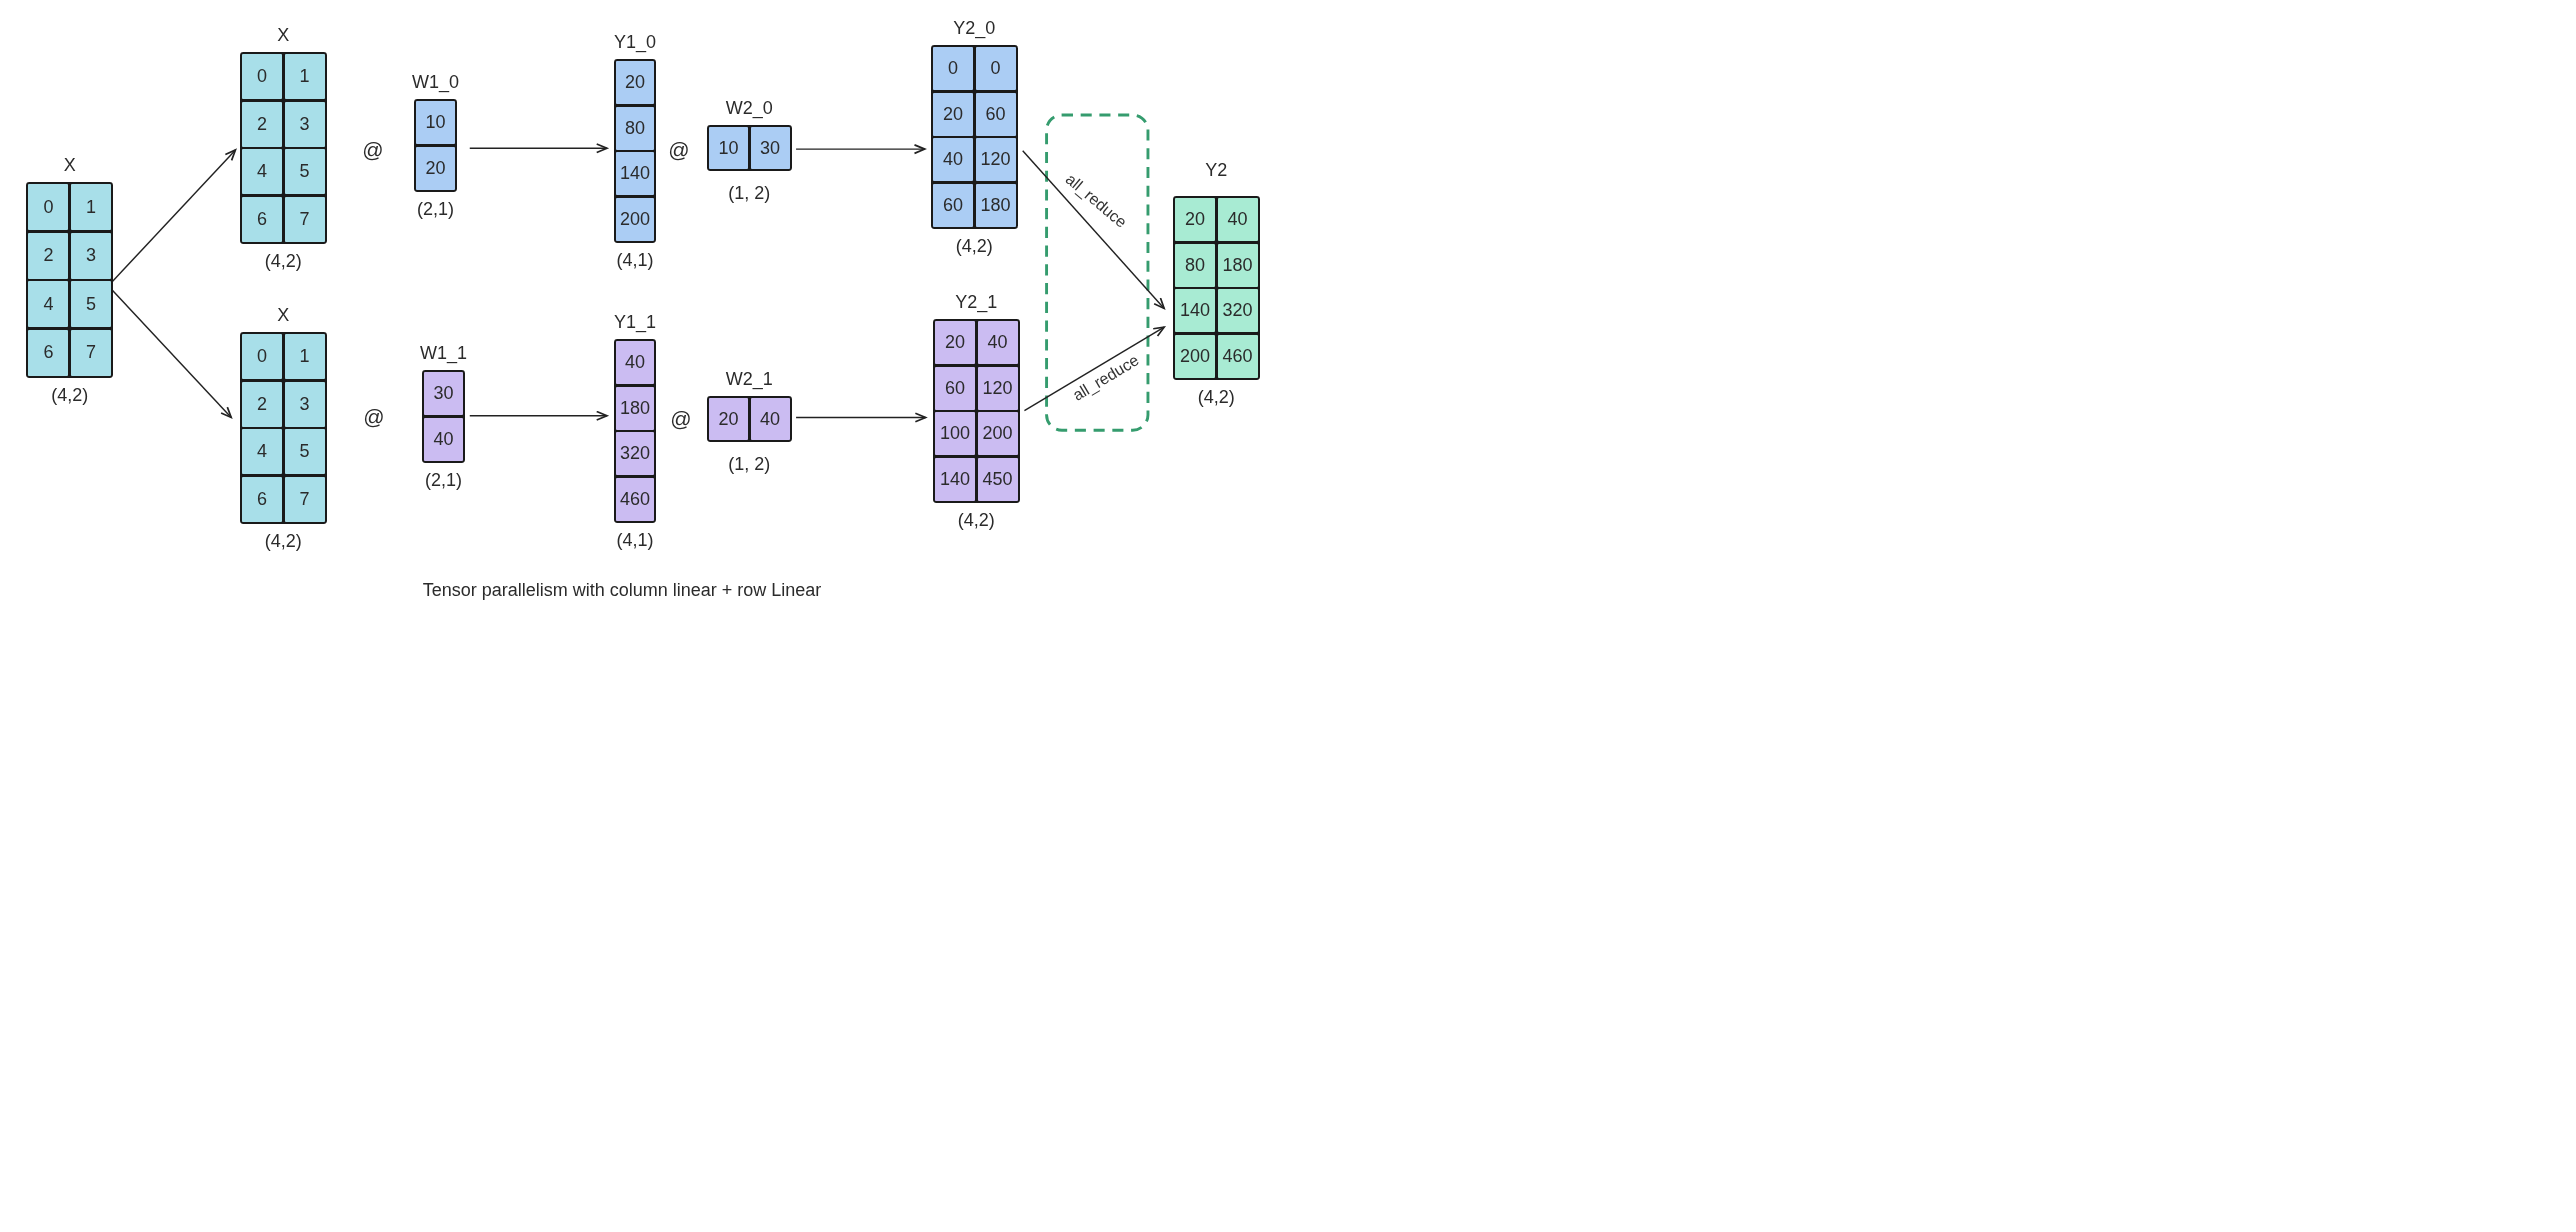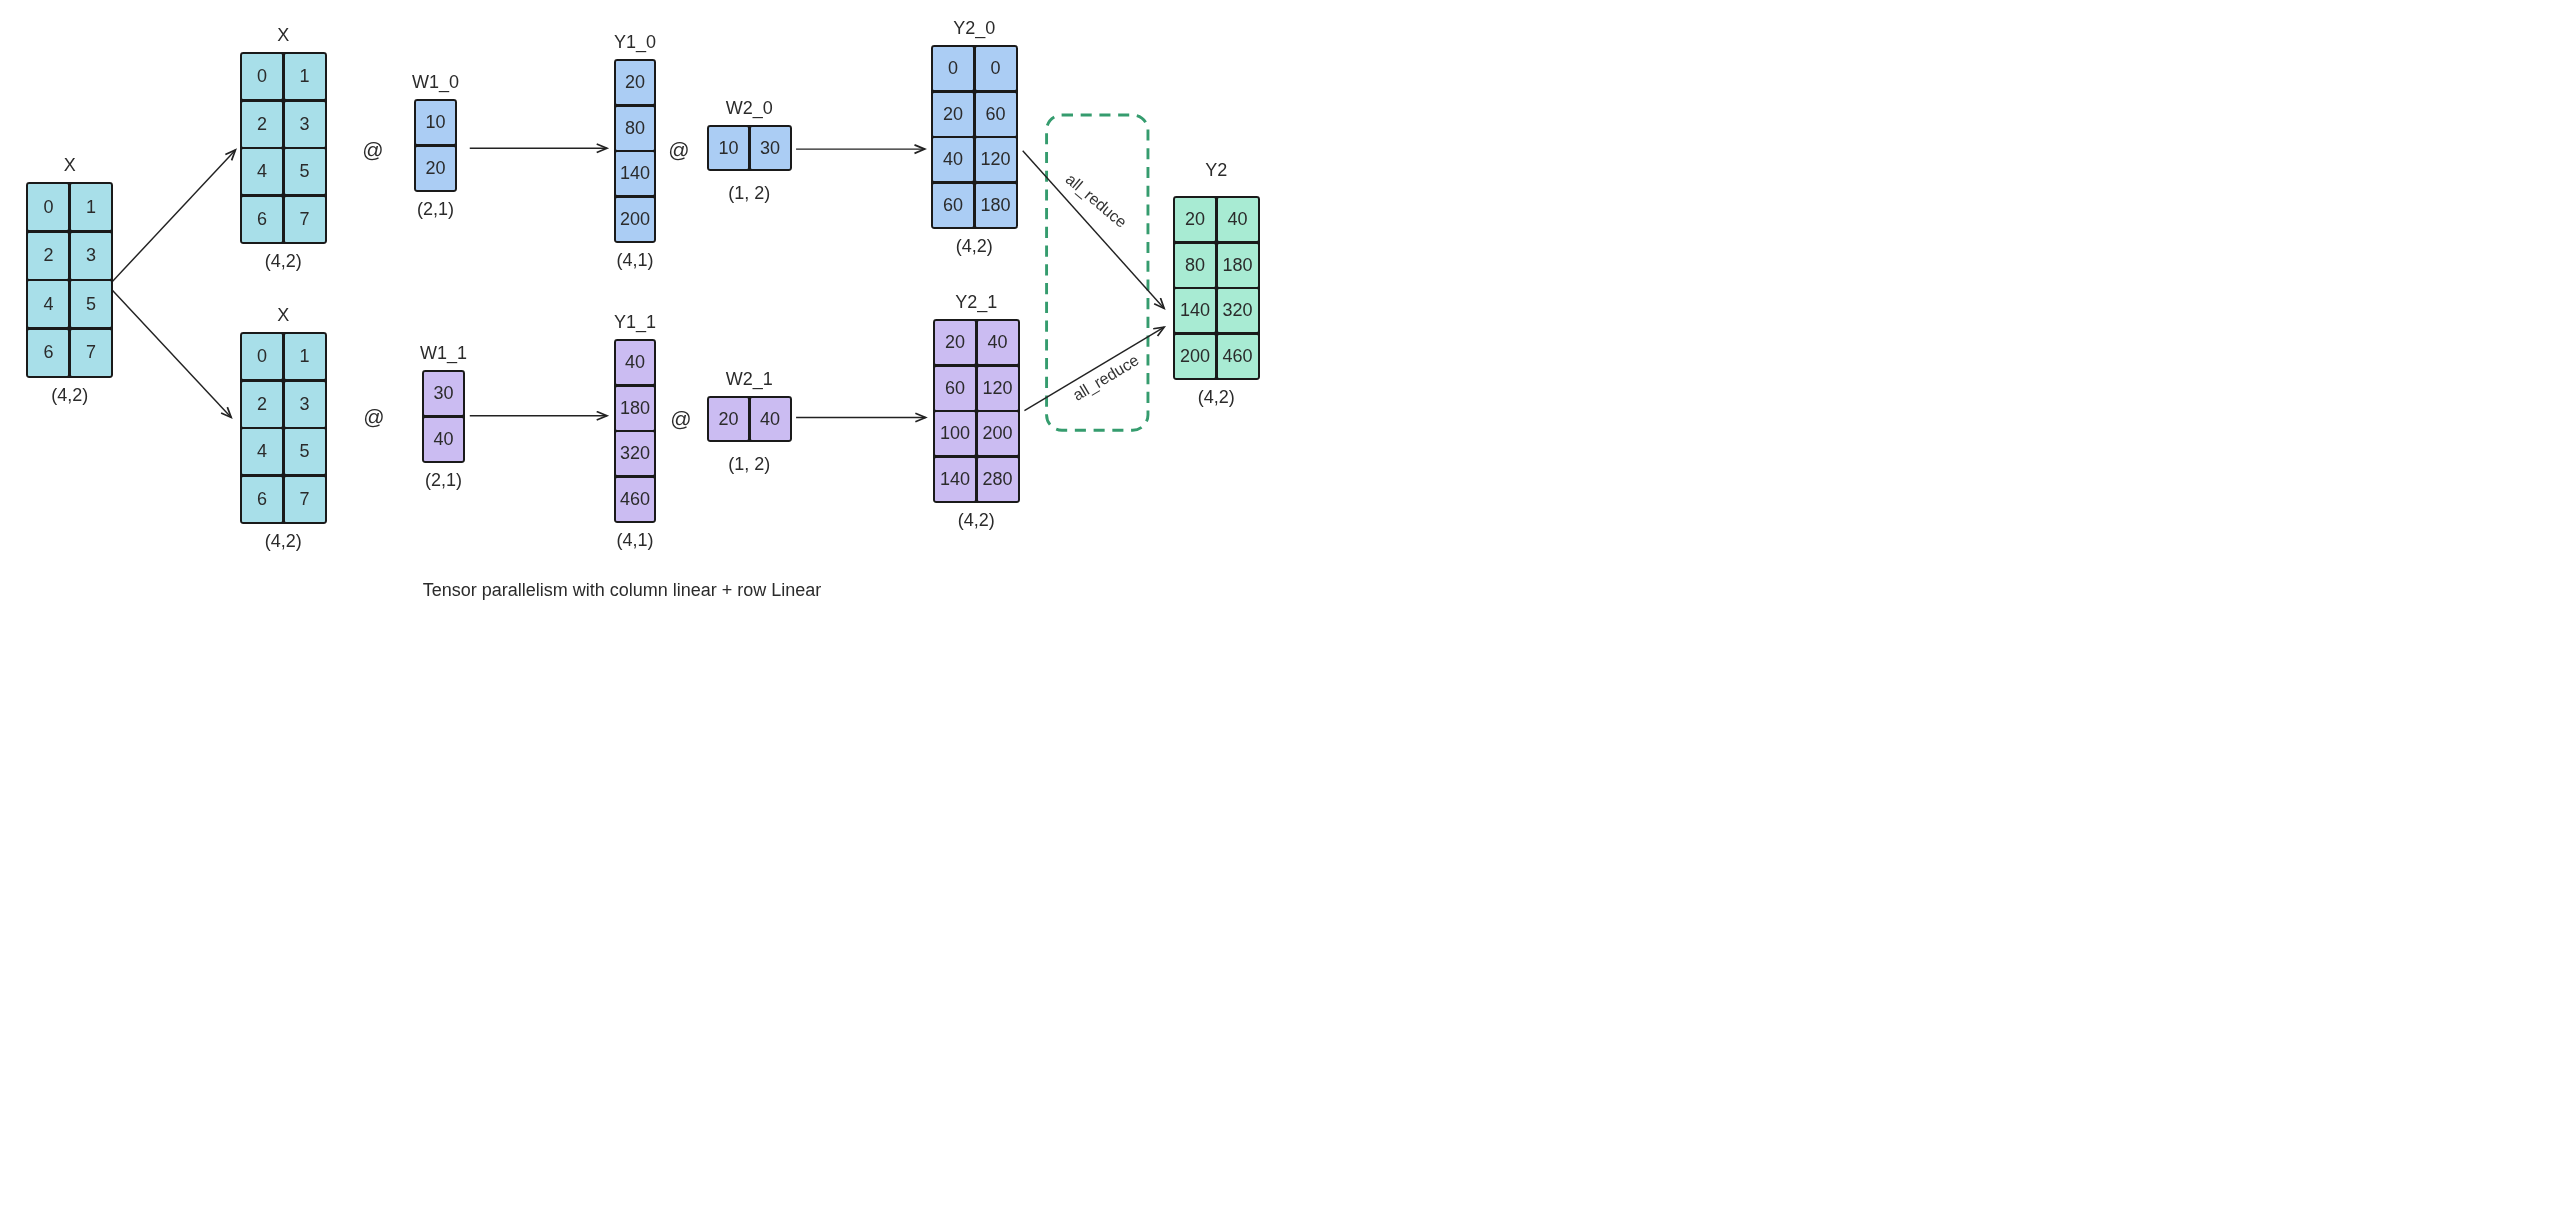--- a/index.html
+++ b/index.html
@@ -160,21 +160,21 @@
     <div class="matrix" style="left: 933px; top: 319px; border-radius: 14px;">
       <div class="m-title">Y2_1</div>
       <div class="m-grid" style="grid-template-columns: repeat(2, 40px); grid-auto-rows: 43px;">
         <div class="m-cell" style="background: rgb(203, 188, 242);">20</div>
         <div class="m-cell" style="background: rgb(203, 188, 242);">40</div>
         <div class="m-cell" style="background: rgb(203, 188, 242);">60</div>
         <div class="m-cell" style="background: rgb(203, 188, 242);">120</div>
         <div class="m-cell" style="background: rgb(203, 188, 242);">100</div>
         <div class="m-cell" style="background: rgb(203, 188, 242);">200</div>
         <div class="m-cell" style="background: rgb(203, 188, 242);">140</div>
-        <div class="m-cell" style="background: rgb(203, 188, 242);">280</div>
+        <div class="m-cell" style="background: rgb(203, 188, 242);">450</div>
       </div>
       <div class="m-shape">(4,2)</div>
     </div>
     <div class="matrix" style="left: 1173px; top: 196px;">
       <div class="m-title" style="bottom: calc(100% + 15.3px);">Y2</div>
       <div class="m-grid" style="grid-template-columns: repeat(2, 40px); grid-auto-rows: 43px;">
         <div class="m-cell" style="background: rgb(168, 235, 211);">20</div>
         <div class="m-cell" style="background: rgb(168, 235, 211);">40</div>
         <div class="m-cell" style="background: rgb(168, 235, 211);">80</div>
         <div class="m-cell" style="background: rgb(168, 235, 211);">180</div>

